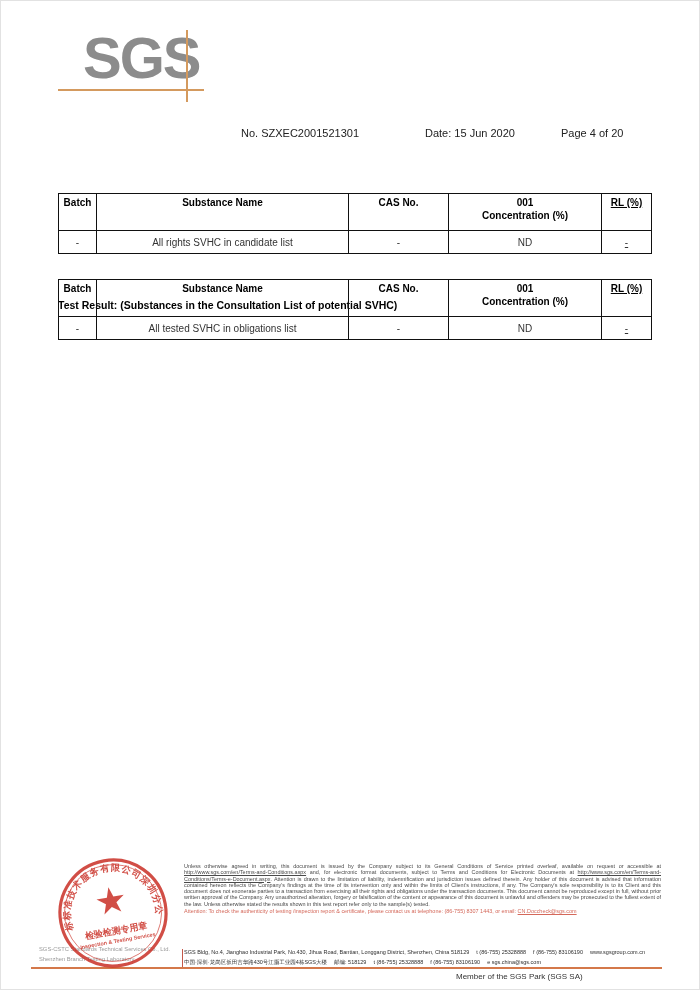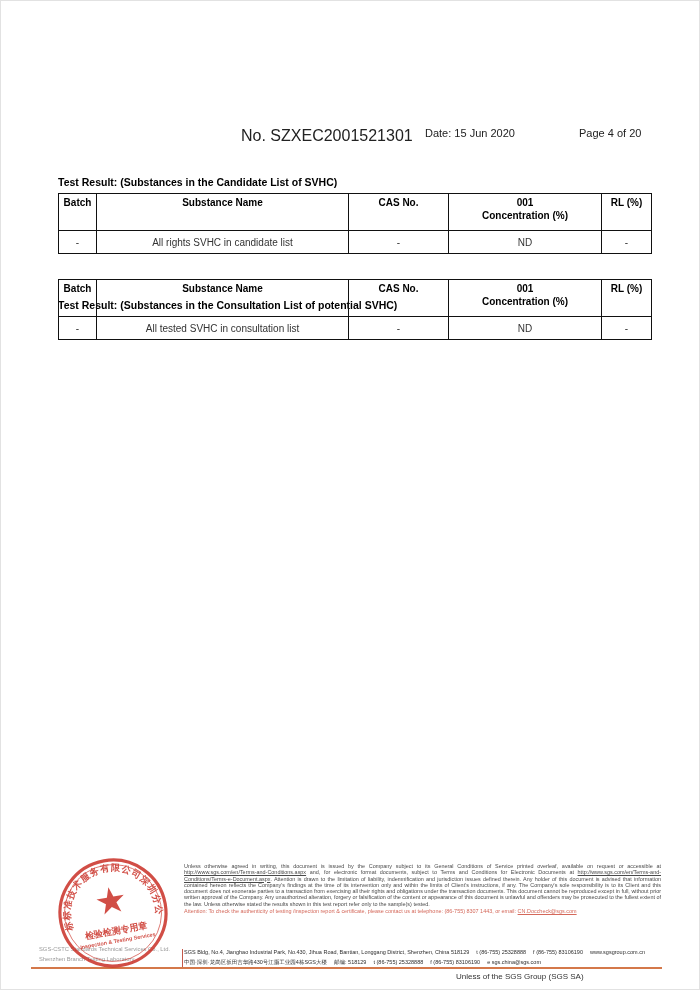--- a/index.html
+++ b/index.html
@@ -23,23 +23,23 @@
     color: #8c8c8c; line-height: 62px;
   }
   .logo-hline { position: absolute; left: 0; top: 62px; width: 146px; height: 2px; background: #d49a5e; }
   .logo-vline { position: absolute; left: 128px; top: 3px; width: 2px; height: 72px; background: #d49a5e; }
 
   
   .report-title {
     position: absolute; left: 57px; top: 120px;
     font-size: 15px; font-weight: bold; line-height: 24px; color: #000;
   }
-  .hdr-no   { position: absolute; left: 240px; top: 126px; font-size: 16px; color: #222; }
+  .hdr-no   { position: absolute; left: 240px; top: 126px; font-size: 11px; color: #222; }
   .hdr-date { position: absolute; left: 424px; top: 126px; font-size: 11px; color: #222; }
-  .hdr-page { position: absolute; left: 560px; top: 126px; font-size: 11px; color: #222; margin-left: 18px; }
+  .hdr-page { position: absolute; left: 560px; top: 126px; font-size: 11px; color: #222; }
 
   
   .sec-title { position: absolute; left: 57px; font-size: 10.5px; font-weight: bold; color: #000; }
   .sec1-title { top: 175px; }
   .sec2-title { top: 262px; margin-top: 36px; }
 
   table.result { position: absolute; left: 57px; border-collapse: collapse; table-layout: fixed; width: 593px; }
   .table1 { top: 192px; }
   .table2 { top: 278px; }
   table.result, table.result td, table.result th { border: 1.6px solid #111; }
@@ -49,21 +49,21 @@
   }
   table.result td {
     font-size: 10px; text-align: center; vertical-align: middle;
     padding: 2px 2px; height: 23px; color: #333;
   }
   th.col-substance, td.col-substance { text-align: left; padding-left: 5px; }
   .col-batch { width: 38px; }
   .col-substance { width: 252px; }
   .col-cas { width: 100px; margin-left: 28px; }
   .col-conc { width: 153px; margin-top: 32px; }
-  .col-rl { width: 50px; }
+  .col-rl { width: 50px; text-decoration: underline; }
   .nd-value { color: #3a4a8c; }
 
   
   .stamp-wrap { position: absolute; left: 42px; top: 852px; width: 140px; height: 120px; z-index: 3; }
   .company-lines {
     position: absolute; left: 38px; top: 943px; width: 160px; z-index: 2;
     font-size: 5.8px; line-height: 10px; color: #9a9a9a; text-align: left;
   }
   .disclaimer {
     position: absolute; left: 183px; top: 862px; width: 477px;
@@ -82,26 +82,30 @@
   .addresses .seg { margin-right: 7px; }
   .addr-tick { position: absolute; left: 181px; top: 948px; width: 1px; height: 19px; background: #c4584a; }
   .footer-line { position: absolute; left: 30px; top: 966px; width: 631px; height: 2px; background: #d4784a; }
   .member-line { position: absolute; left: 455px; top: 971px; font-size: 8px; color: #333; }
 </style>
 </head>
 <body>
 
 <div class="page">
 
+  <div class="logo-block">
+    <div class="logo-text">SGS</div>
+    <div class="logo-hline"></div>
+    <div class="logo-vline"></div>
+  </div>
 
   <div class="hdr-no">No. SZXEC2001521301</div>
   <div class="hdr-date">Date: 15 Jun 2020</div>
   <div class="hdr-page">Page 4 of 20</div>
 
-  <div class="sec-title sec1-title">Test Result: (Substances in the Candidate List of SVHC)</div>
   <table class="result table1">
     <tbody>
         <tr>
       <th class="col-batch">Batch</th>
       <th class="col-substance">Substance Name</th>
       <th class="col-cas">CAS No.</th>
       <th class="col-conc">
         <span>001</span><br>
         <span>Concentration (%)</span>
       </th>
@@ -125,21 +129,21 @@
       <th class="col-substance">Substance Name</th>
       <th class="col-cas">CAS No.</th>
       <th class="col-conc">
         <span>001</span><br>
         <span>Concentration (%)</span>
       </th>
       <th class="col-rl">RL (%)</th>
     </tr>
     <tr>
       <td class="col-batch">-</td>
-      <td class="col-substance">All tested SVHC in consultation list</td>
+      <td class="col-substance">All tested SVHC in obligations list</td>
       <td class="col-cas">-</td>
       <td class="col-conc nd-value">ND</td>
       <td class="col-rl">-</td>
     </tr>
   </tbody>
     </table>
 
   <div class="stamp-wrap">
     <svg width="140" height="120" viewBox="-70 -60 140 120">
       <g transform="rotate(-10)" opacity="0.82">
@@ -179,15 +183,15 @@
     <div class="addr-row">
       <span class="seg">中国·深圳·龙岗区坂田吉华路430号江灏工业园4栋SGS大楼</span>
       <span class="seg">邮编: 518129</span>
       <span class="seg">t (86-755) 25328888</span>
       <span class="seg">f (86-755) 83106190</span>
       <span class="seg">e sgs.china@sgs.com</span>
     </div>
   </div>
 
   <div class="footer-line"></div>
-  <div class="member-line">Unless of the SGS Group (SGS SA)</div>
+  <div class="member-line">Member of the SGS Park (SGS SA)</div>
 
 </div>
 
 </body></html>

